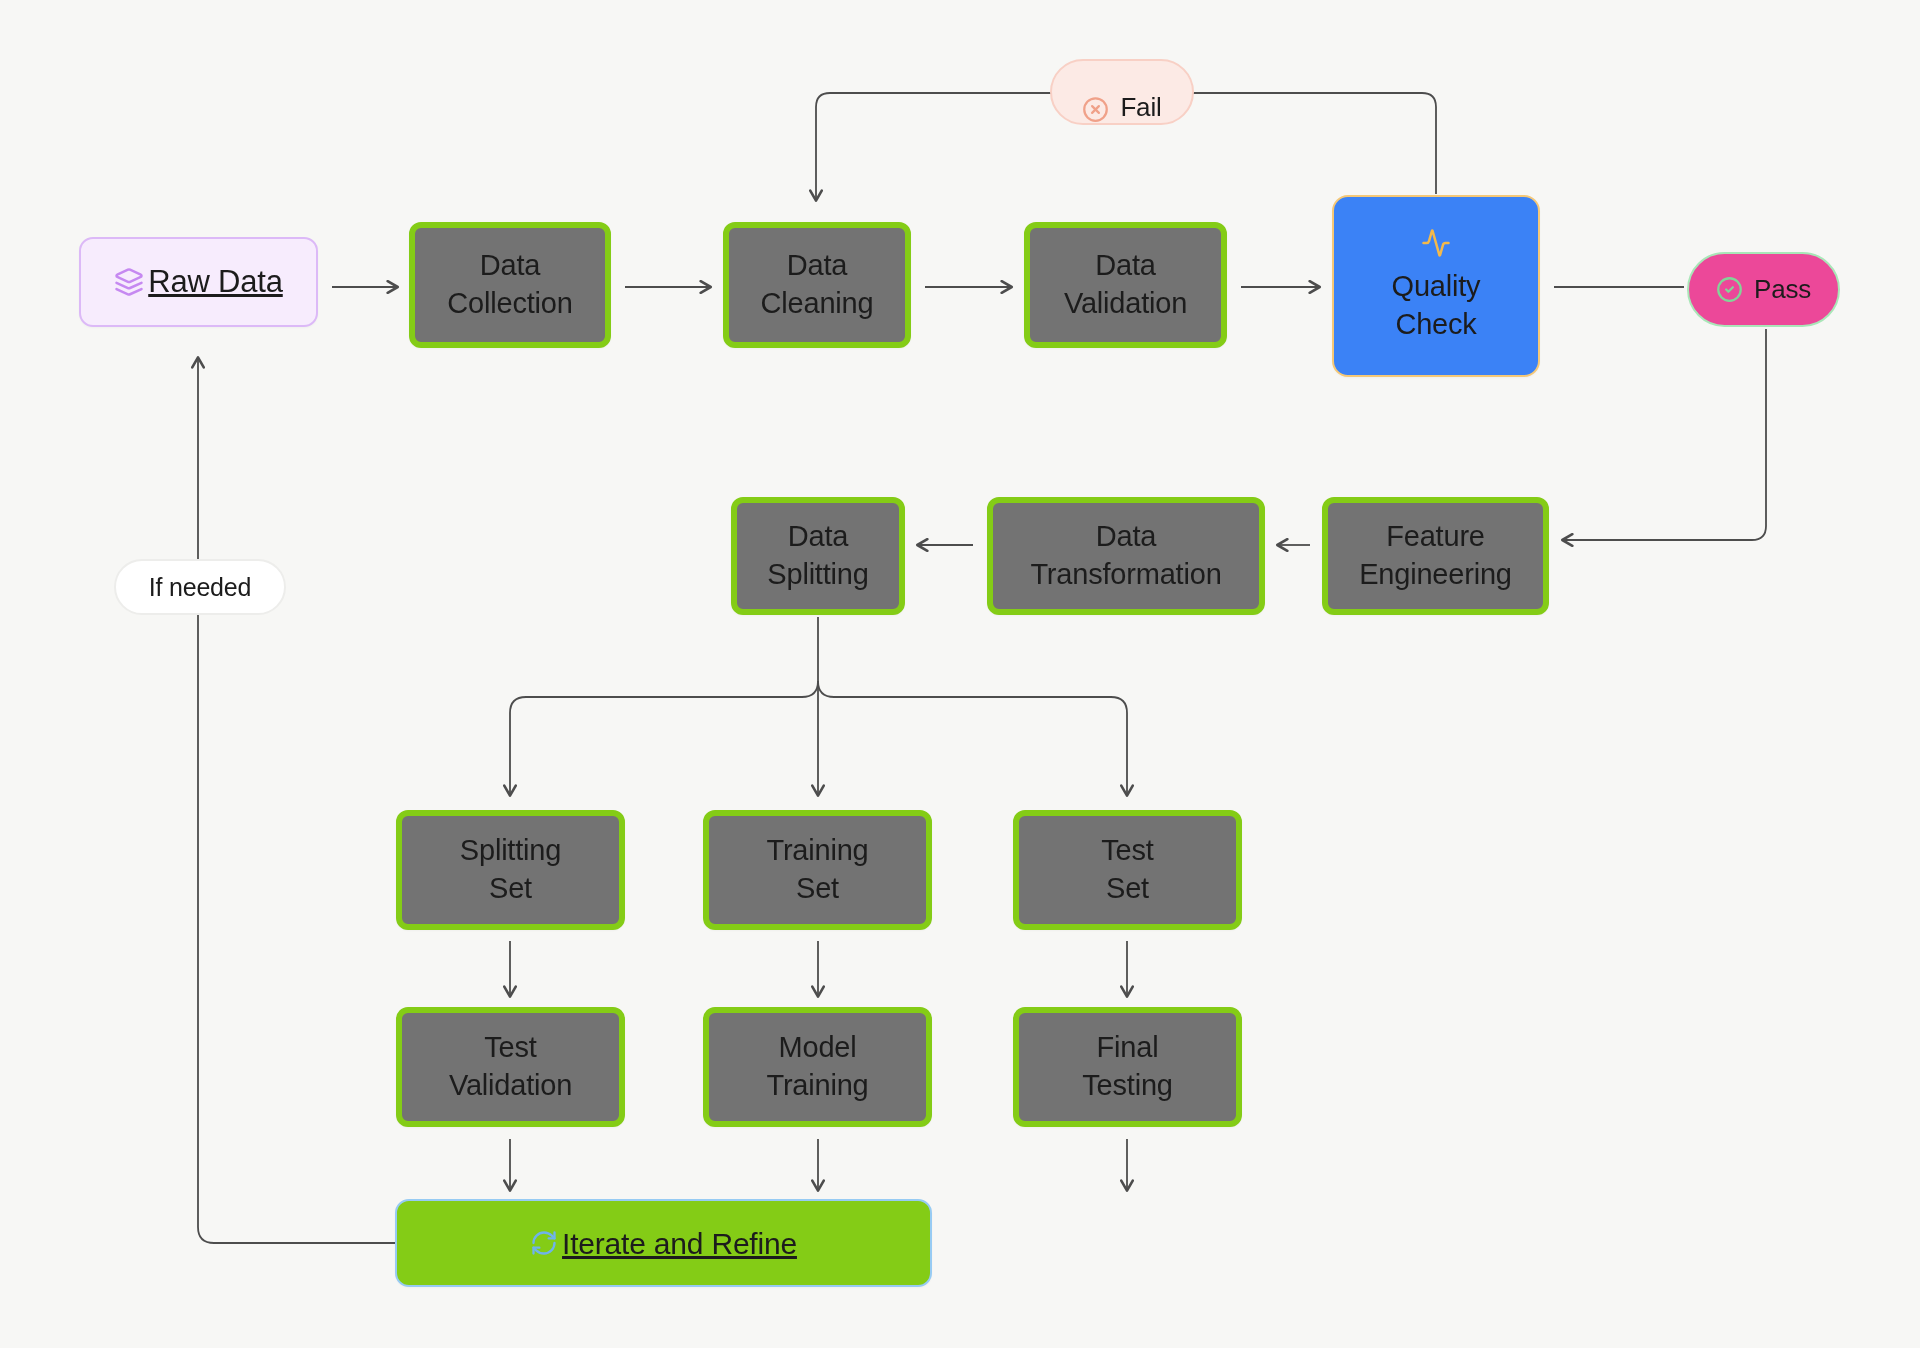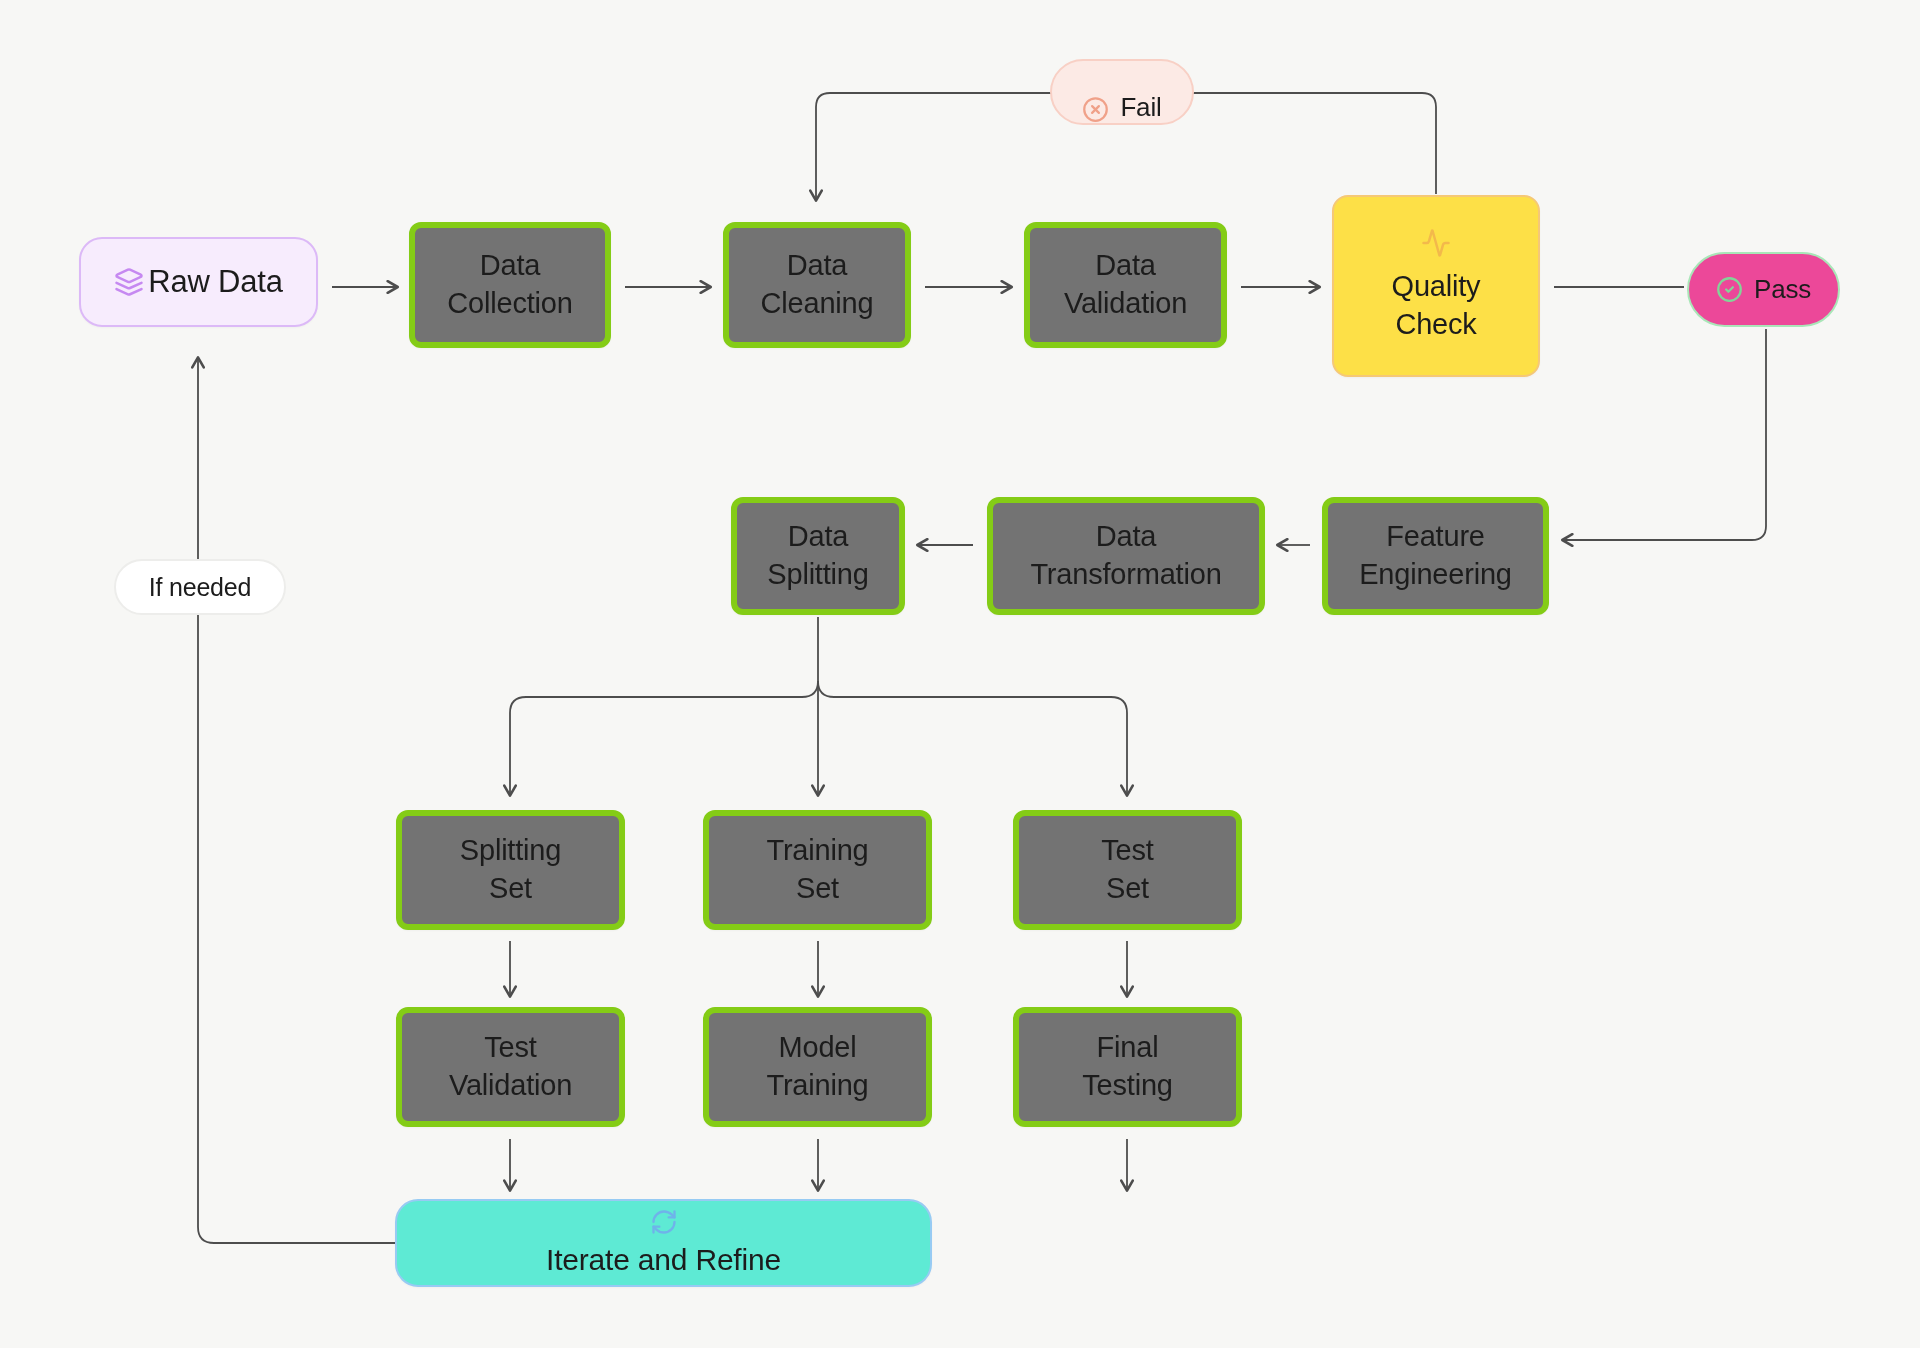--- a/index.html
+++ b/index.html
@@ -25,21 +25,21 @@
     border: 6px solid #84cc16;
     border-radius: 12px;
     display: flex;
     align-items: center;
     justify-content: center;
     font-size: 29px;
     line-height: 1.30;
     box-shadow: 0 1px 2px rgba(0,0,0,0.03);
   }
   .node .nlabel { width: min-content; text-align: center; }
-  .node.wide { border-width: 2px; border-radius: 23px; gap: 4px; }
+  .node.wide { border-width: 2px; border-radius: 14px; gap: 4px; text-decoration: underline; }
   .node.wide .nlabel { width: auto; white-space: nowrap; }
   .node.tall { flex-direction: column; gap: 10px; border-width: 2px; border-radius: 16px; }
   .pill {
     position: absolute;
     box-sizing: border-box;
     border: 2px solid;
     border-radius: 999px;
     display: flex;
     align-items: center;
     justify-content: center;
@@ -99,21 +99,21 @@
   </div>
 
   <div class="node" style="left:723px; top:222px; width:188px; height:126px;">
     <span class="nlabel">Data Cleaning</span>
   </div>
 
   <div class="node" style="left:1024px; top:222px; width:203px; height:126px;">
     <span class="nlabel">Data Validation</span>
   </div>
 
-  <div class="node tall" style="left: 1332px; top: 195px; width: 208px; height: 182px; background-color: #fde047; border-color: rgb(245, 200, 119);">
+  <div class="node tall" style="left: 1332px; top: 195px; width: 208px; height: 182px; background-color: #3b82f6; border-color: rgb(245, 200, 119);">
     <span class="nicon" style="color: rgb(243, 185, 75);">
       <svg width="30" height="30" viewBox="0 0 24 24" fill="none" stroke="currentColor" stroke-width="2" stroke-linecap="round" stroke-linejoin="round">
         <path d="M22 12h-2.48a2 2 0 0 0-1.93 1.46l-2.35 8.36a.25.25 0 0 1-.48 0L9.24 2.18a.25.25 0 0 0-.48 0l-2.35 8.36A2 2 0 0 1 4.49 12H2"></path>
       </svg>
     </span>
     <span class="nlabel">Quality Check</span>
   </div>
 
   <div class="pill" style="left: 1050px; top: 59px; width: 144px; height: 66px; background-color: rgb(252, 234, 229); border-color: rgb(248, 208, 197); align-items: flex-end;">
     <span class="nicon" style="color: rgb(240, 161, 137);">
@@ -169,21 +169,21 @@
   </div>
 
   <div class="node" style="left:703px; top:1007px; width:229px; height:120px;">
     <span class="nlabel">Model Training</span>
   </div>
 
   <div class="node" style="left:1013px; top:1007px; width:229px; height:120px;">
     <span class="nlabel">Final Testing</span>
   </div>
 
-  <div class="node wide" style="left: 395px; top: 1199px; width: 537px; height: 88px; font-size: 30px; background-color: #5eead4; border-color: rgb(151, 203, 243); flex-direction: column;">
+  <div class="node wide" style="left: 395px; top: 1199px; width: 537px; height: 88px; font-size: 30px; background-color: #84cc16; border-color: rgb(151, 203, 243);">
     <span class="nicon" style="color: rgb(111, 179, 234);">
       <svg width="28" height="28" viewBox="0 0 24 24" fill="none" stroke="currentColor" stroke-width="2" stroke-linecap="round" stroke-linejoin="round">
         <path d="M3 12a9 9 0 0 1 9-9 9.75 9.75 0 0 1 6.74 2.74L21 8"></path>
         <path d="M21 3v5h-5"></path>
         <path d="M21 12a9 9 0 0 1-9 9 9.75 9.75 0 0 1-6.74-2.74L3 16"></path>
         <path d="M8 16H3v5"></path>
       </svg>
     </span>
     <span class="nlabel">Iterate and Refine</span>
   </div>

